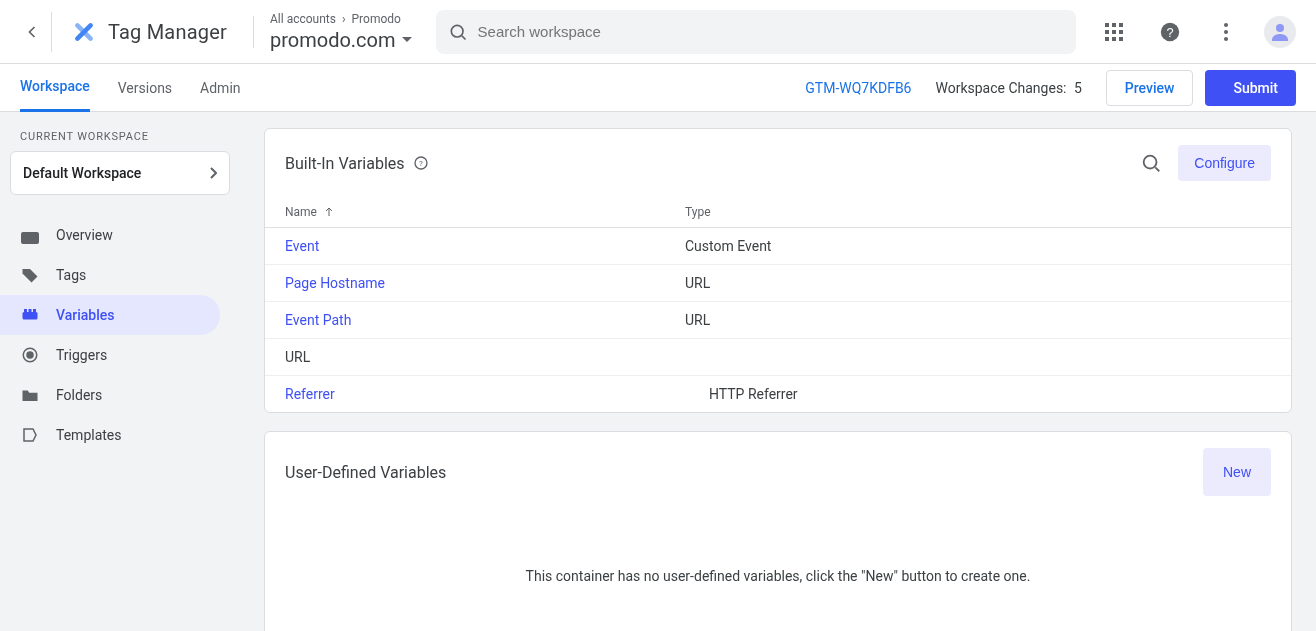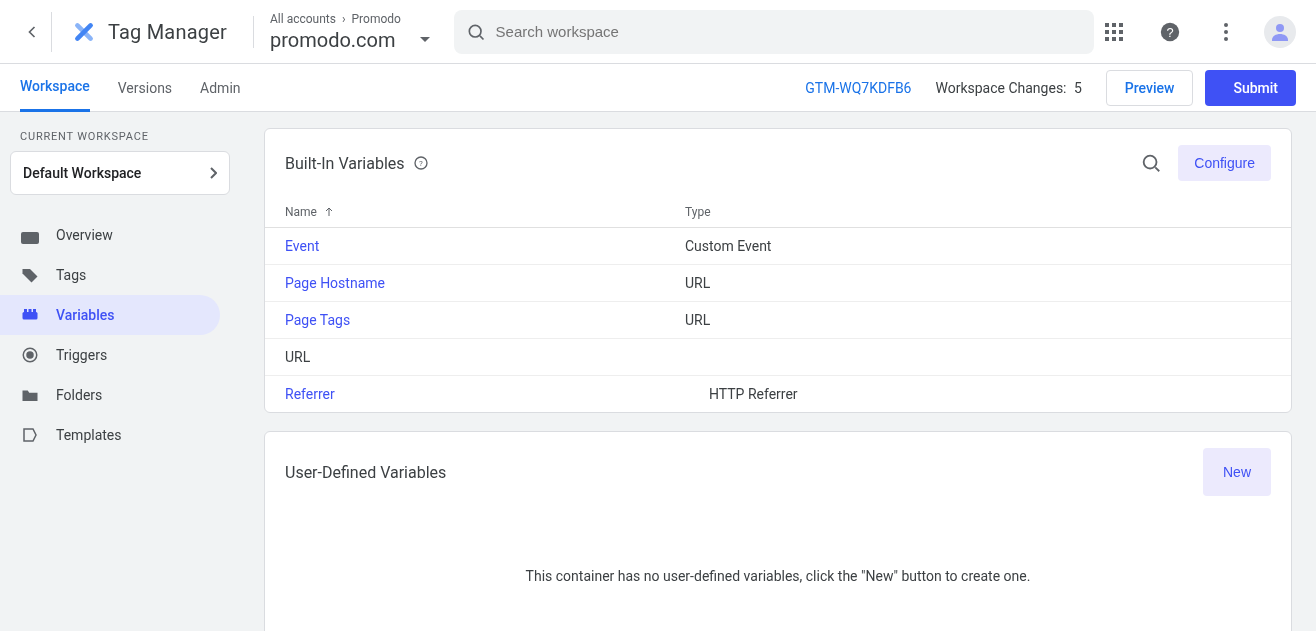--- a/index.html
+++ b/index.html
@@ -23,21 +23,21 @@
     border-right: 1px solid #dadce0;
     margin-right: 8px;
     cursor: pointer;
   }
   .brand { display:flex; align-items:center; gap:10px; padding: 0 10px; cursor:pointer; }
   .brand-name { font-size: 20px; color:#3c4043; letter-spacing: .2px; }
   .divider-vert { width:1px; height:32px; background:#dadce0; margin:0 16px; }
   .crumbs { display:flex; flex-direction:column; justify-content:center; }
   .crumb-row { display:flex; align-items:center; gap:6px; font-size:12px; color:#5f6368; }
   .crumb-row .arrow { font-size:12px; color:#5f6368; }
-  .container-row { display:flex; align-items:center; gap:24px; font-size:20px; color:#3c4043; cursor:pointer; margin-top:2px;}
+  .container-row { display:flex; align-items:center; gap:6px; font-size:20px; color:#3c4043; cursor:pointer; margin-top:2px;}
   .search {
     flex:1; max-width: 640px; height:44px;
     margin-left: 24px;
     background:#f1f3f4; border-radius:8px;
     display:flex; align-items:center; gap:10px;
     padding: 3px 12px;
   }
   .search input {
     flex:1; border:none; background:transparent; outline:none; font-size:15px; color:#3c4043;
   }
@@ -276,21 +276,21 @@
       </div>
       <div class="tbl-row">
         <div class="name">Event</div>
         <div class="type">Custom Event</div>
       </div>
       <div class="tbl-row">
         <div class="name">Page Hostname</div>
         <div class="type">URL</div>
       </div>
       <div class="tbl-row">
-        <div class="name">Page Tags</div>
+        <div class="name">Event Path</div>
         <div class="type">URL</div>
       </div>
       <div class="tbl-row">
         <div class="type">URL</div>
       </div>
       <div class="tbl-row">
         <div class="name">Referrer</div>
         <div class="type">HTTP Referrer</div>
       </div>
     </div>

